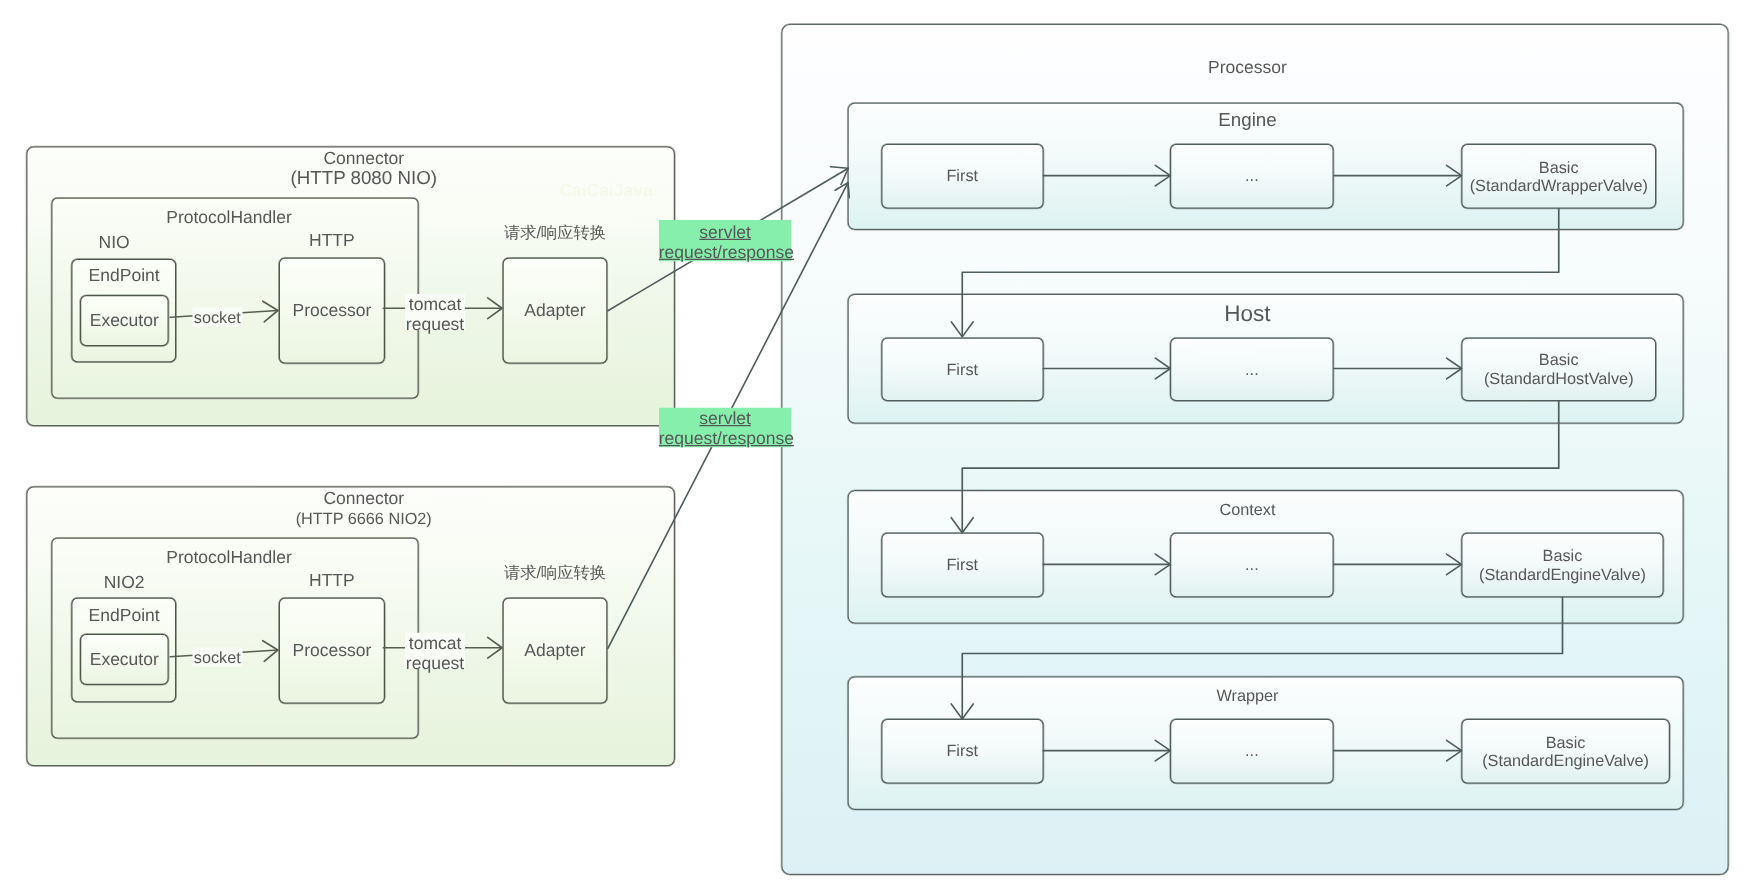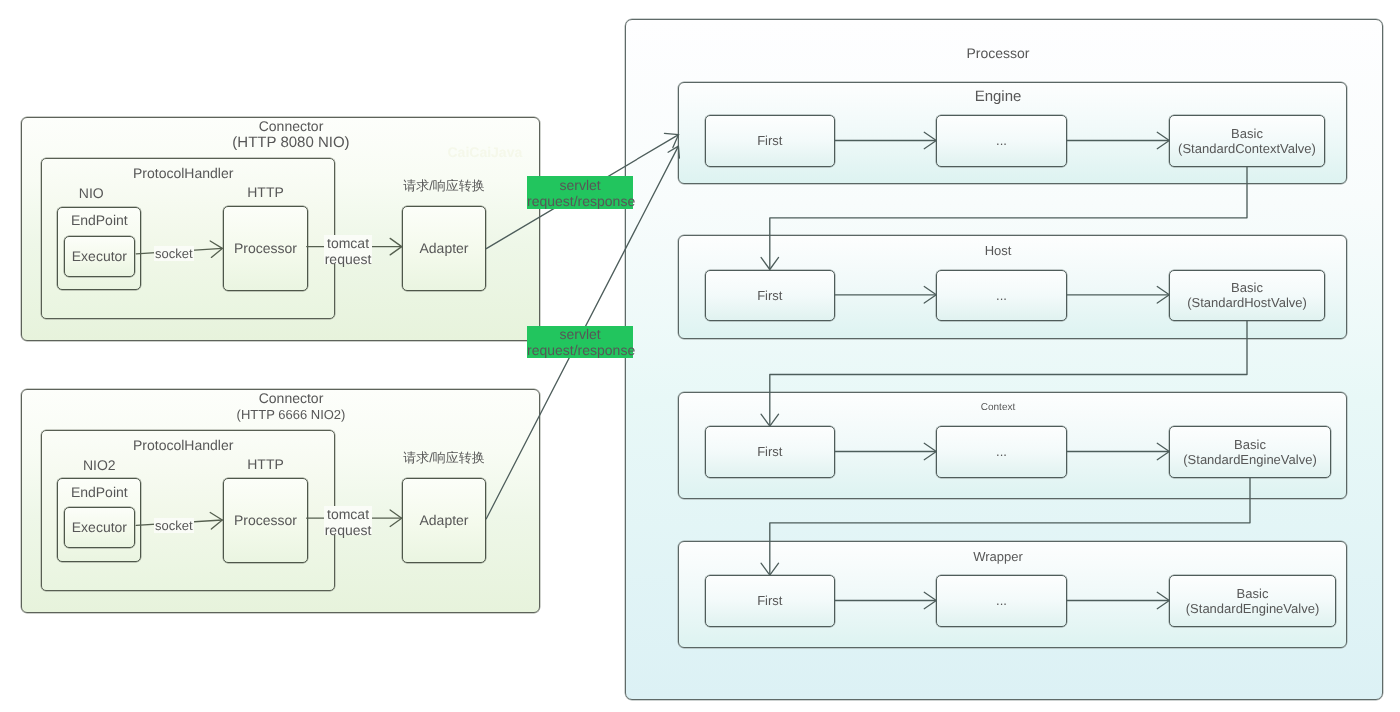--- a/index.html
+++ b/index.html
@@ -26,21 +26,21 @@
              background:linear-gradient(180deg,#fdfefe 0%,#f3fafa 50%,#e0f2f0 100%);}
 
   
   .lbl{position:absolute;color:#575757;white-space:nowrap;line-height:1;
        transform:translateZ(0);will-change:transform;}
   .ctr{position:absolute;color:#575757;white-space:nowrap;text-align:center;line-height:1.22;}
   .boxtext{position:absolute;display:flex;align-items:center;justify-content:center;
            color:#575757;text-align:center;line-height:1.25;pointer-events:none;
            transform:translateZ(0);will-change:transform;}
   .whitebg{background:#fafcf7;}
-  .whitebg2{background:#22c55e;}
+  .whitebg2{background:#86efac;text-decoration:underline;}
 
   svg.ov{position:absolute;left:0;top:0;width:1400px;height:712px;overflow:visible;}
   .wm{position:absolute;color:#f2f5e2;letter-spacing:0px;font-weight:700;opacity:.62;}
 </style>
 </head>
 <body>
 
 <div id="stage">
 
 <div class="bx grn-outer" style="left:20.7px;top:117.1px;width:519.5px;height:224.4px"></div>
@@ -138,44 +138,44 @@
       <span>First</span>
     </div>
     <div class="bx teal-leaf" style="left:936px;top:115.2px;width:131px;height:51.6px"></div>
     <div class="boxtext" style="left:936px;top:115.2px;width:131px;height:51.6px;font-size:13px">
       <span>...</span>
     </div>
     <div class="bx teal-leaf" style="left:1169px;top:115.2px;width:156px;height:51.6px"></div>
     <div class="boxtext" style="left:1169px;top:116px;width:156px;height:51.6px;font-size:13px;line-height:14.9px">
       <div style="width:100%">
         <div>Basic</div>
-        <div>(StandardContextValve)</div>
+        <div>(StandardWrapperValve)</div>
       </div>
     </div>
     <div class="bx teal-row" style="left:678.4px;top:235.4px;width:668.4px;height:104px"></div>
-    <div class="boxtext" style="left:937.8px;top:244px;width:120px;height:15px;font-size:13px">
+    <div class="boxtext" style="left:937.8px;top:244px;width:120px;height:15px;font-size:18px">
       <span>Host</span>
     </div>
     <div class="bx teal-leaf" style="left:705px;top:269.5px;width:129.6px;height:51.6px"></div>
     <div class="boxtext" style="left:705px;top:269.5px;width:129.6px;height:51.6px;font-size:13px">
       <span>First</span>
     </div>
     <div class="bx teal-leaf" style="left:936px;top:269.5px;width:131px;height:51.6px"></div>
     <div class="boxtext" style="left:936px;top:269.5px;width:131px;height:51.6px;font-size:13px">
       <span>...</span>
     </div>
     <div class="bx teal-leaf" style="left:1169px;top:269.5px;width:156px;height:51.6px"></div>
     <div class="boxtext" style="left:1169px;top:270.3px;width:156px;height:51.6px;font-size:13px;line-height:14.9px">
       <div style="width:100%">
         <div>Basic</div>
         <div>(StandardHostValve)</div>
       </div>
     </div>
     <div class="bx teal-row" style="left:678.4px;top:392px;width:668.4px;height:106.8px"></div>
-    <div class="boxtext" style="left:937.8px;top:400.6px;width:120px;height:15px;font-size:10px">
+    <div class="boxtext" style="left:937.8px;top:400.6px;width:120px;height:15px;font-size:13px">
       <span>Context</span>
     </div>
     <div class="bx teal-leaf" style="left:705px;top:426.2px;width:129.6px;height:51.6px"></div>
     <div class="boxtext" style="left:705px;top:426.2px;width:129.6px;height:51.6px;font-size:13px">
       <span>First</span>
     </div>
     <div class="bx teal-leaf" style="left:936px;top:426.2px;width:131px;height:51.6px"></div>
     <div class="boxtext" style="left:936px;top:426.2px;width:131px;height:51.6px;font-size:13px">
       <span>...</span>
     </div>

